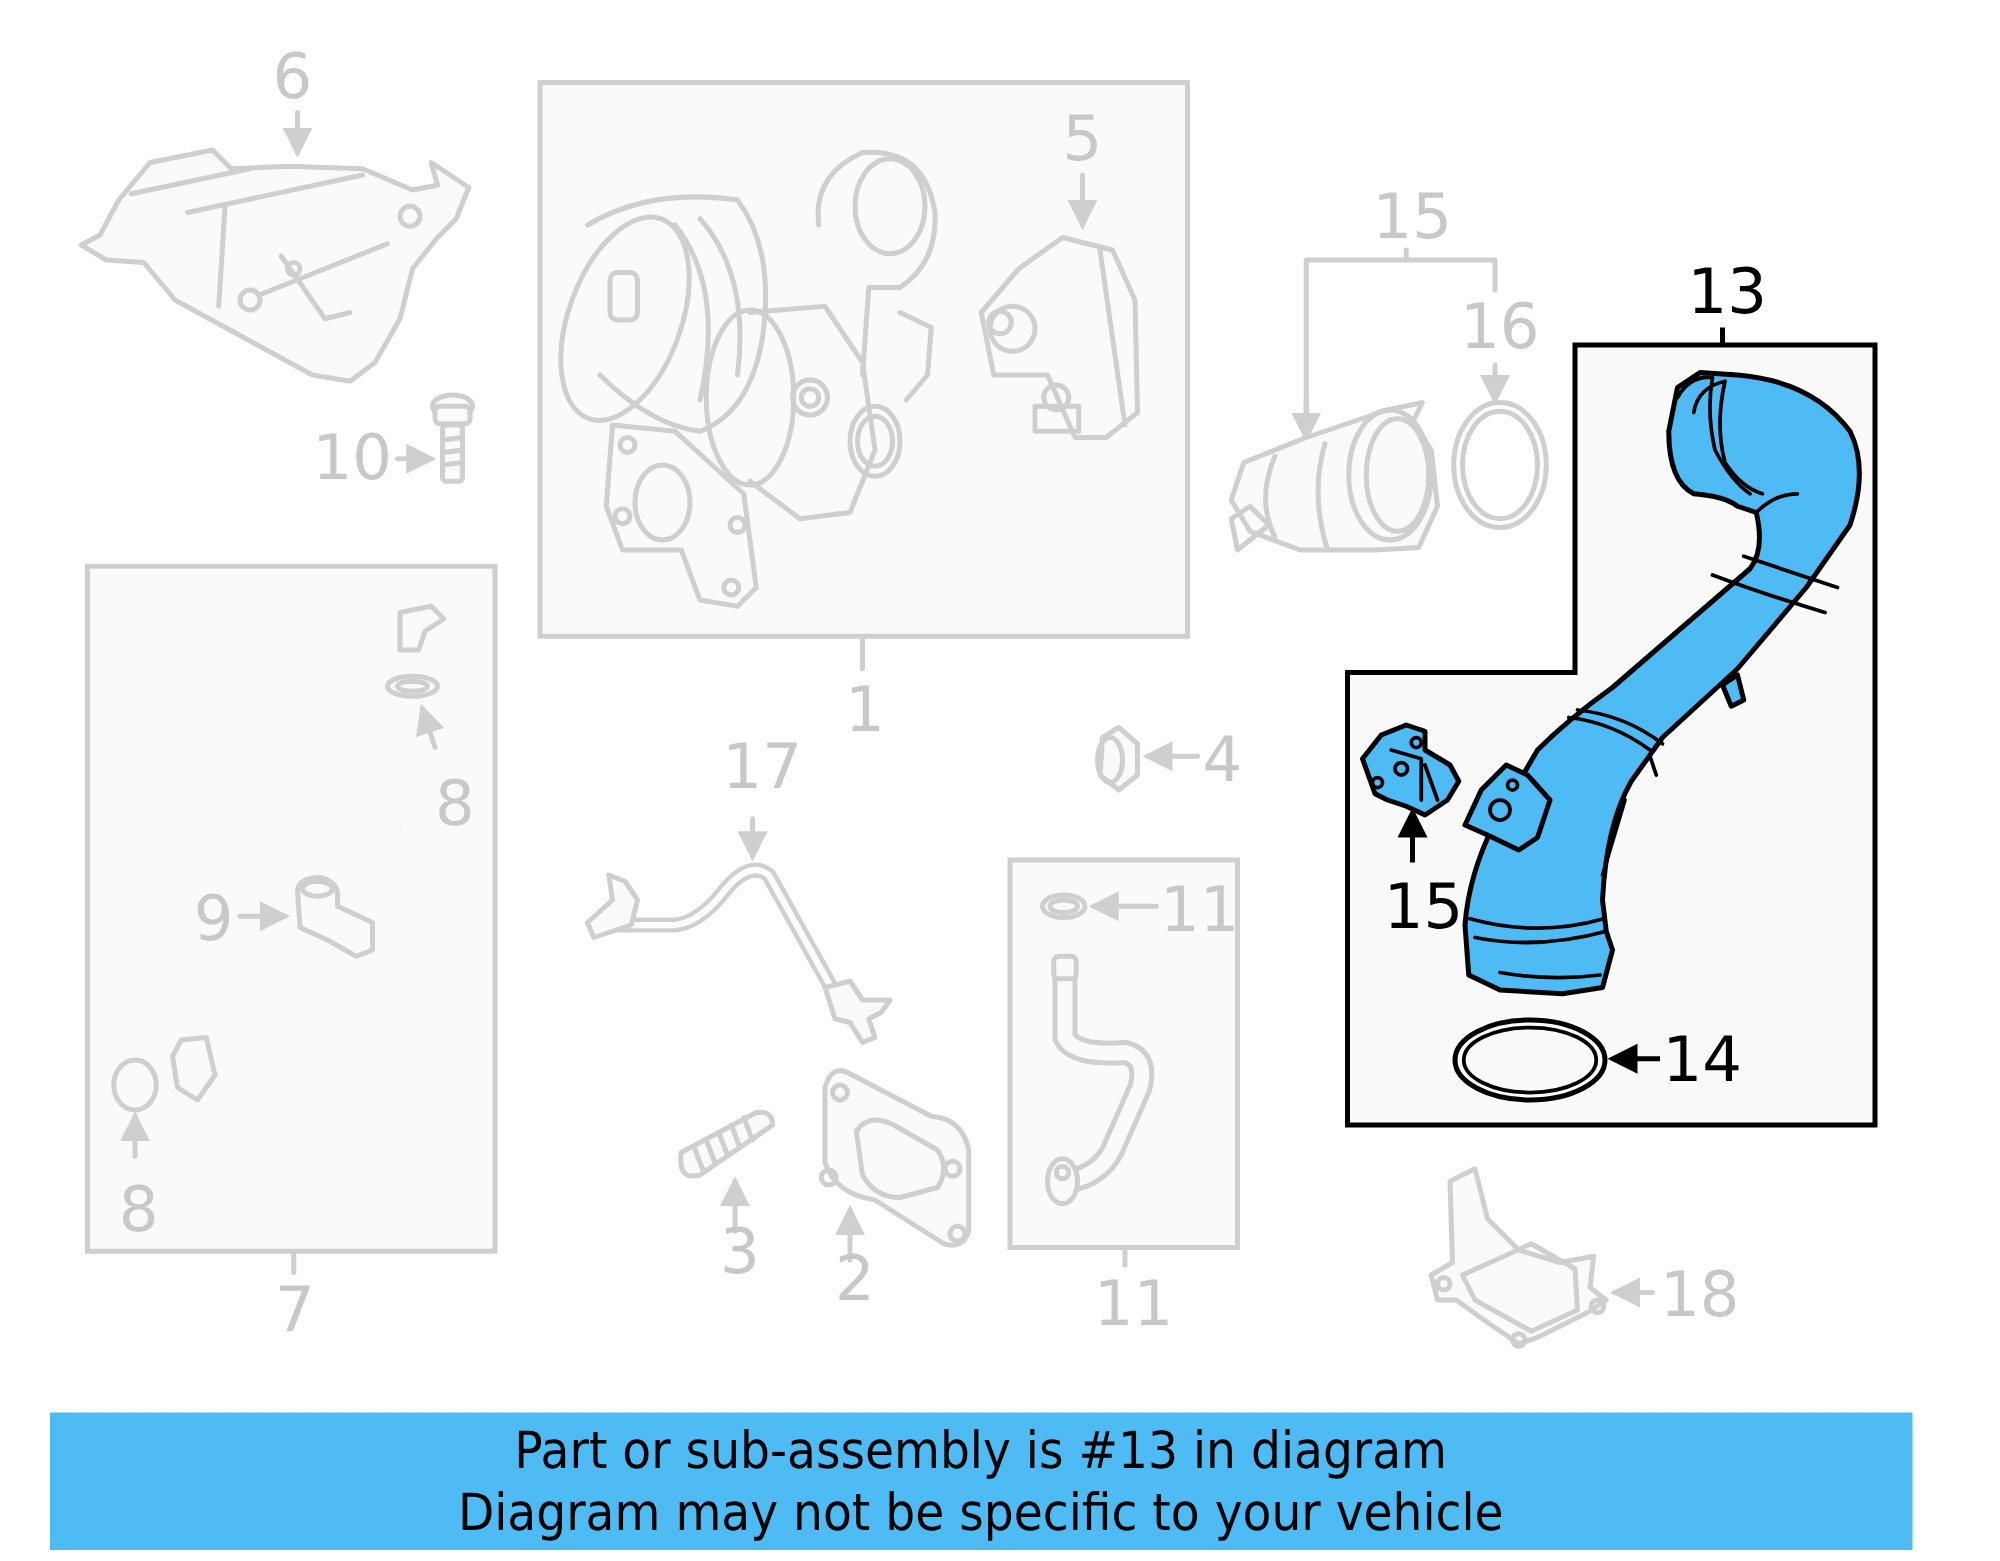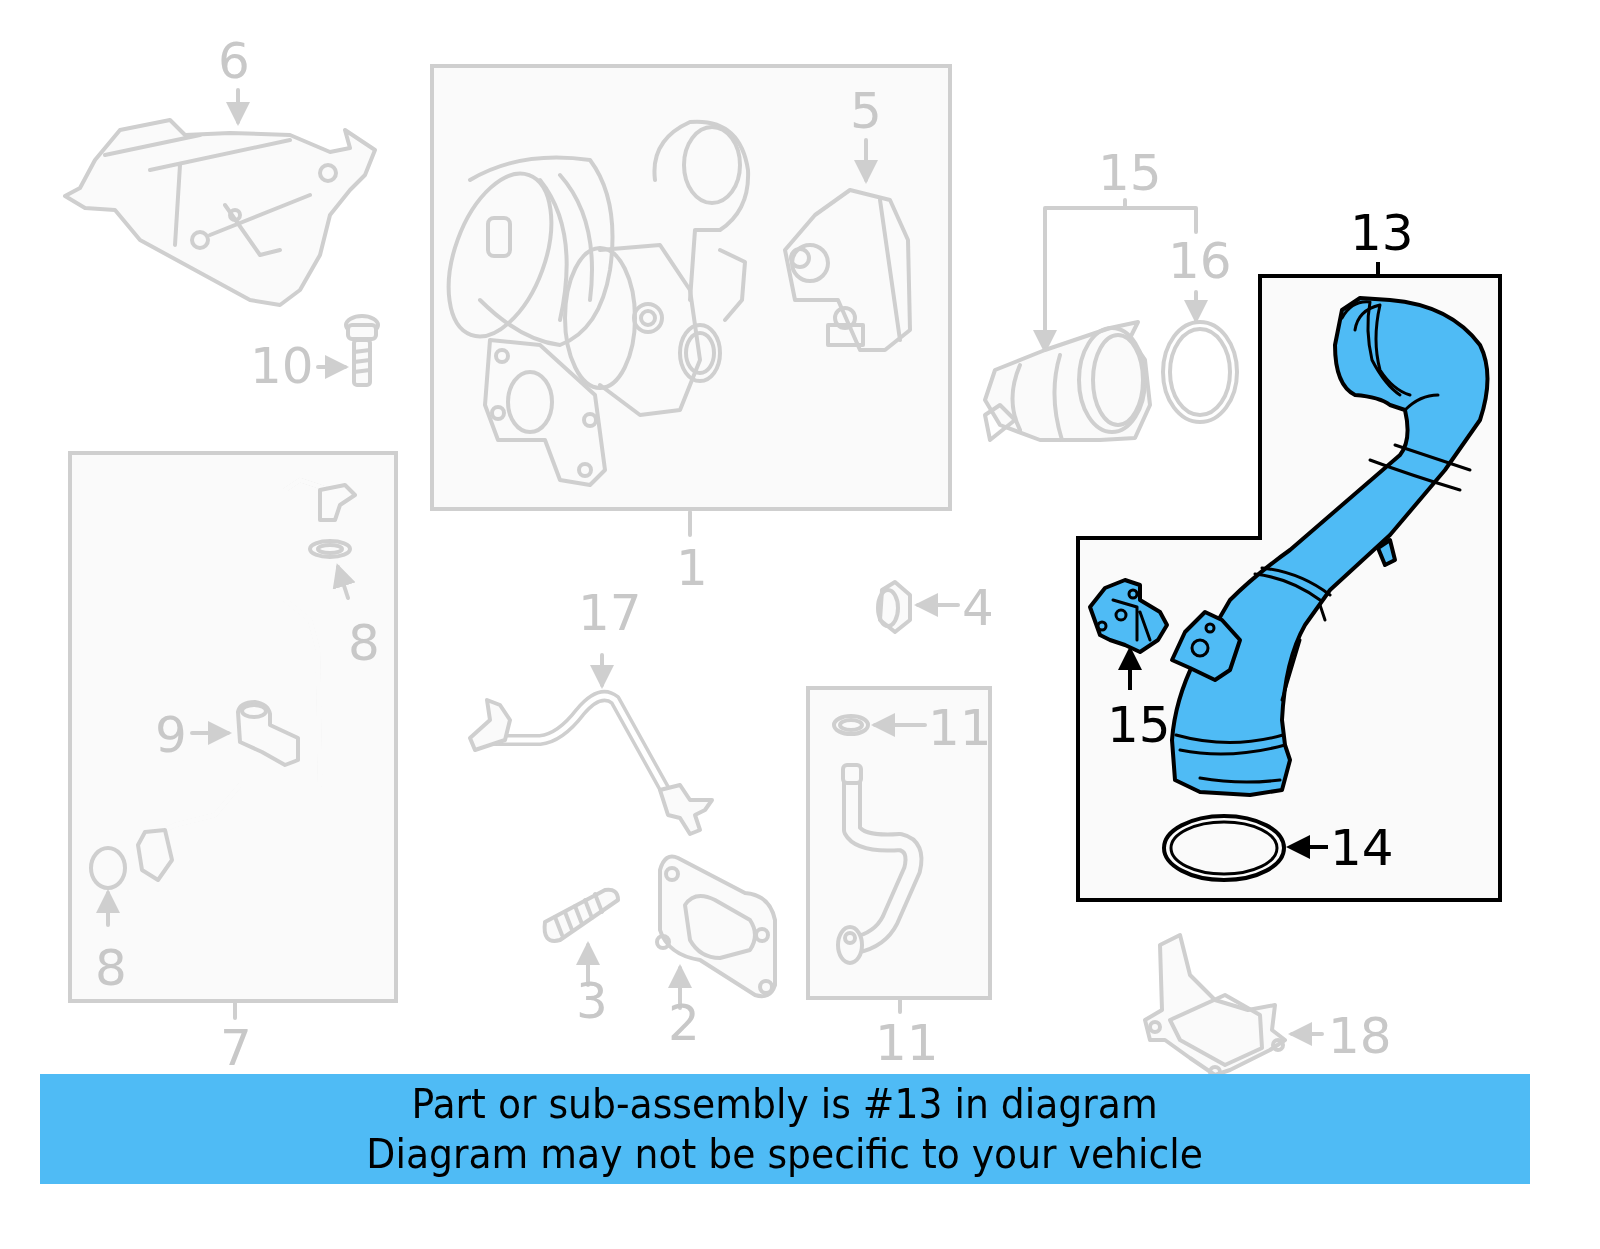--- a/index.html
+++ b/index.html
@@ -6,21 +6,21 @@
   body{width:1600px;height:1249px;position:relative;overflow:hidden;font-family:"DejaVu Sans","Liberation Sans",sans-serif;}
   #diagram{position:absolute;left:0;top:0;width:1600px;height:1249px;}
   .lbl{font-family:"DejaVu Sans",sans-serif;font-size:50px;fill:#c8c8c8;}
   .lbl-hi{font-family:"DejaVu Sans",sans-serif;font-size:50px;fill:#000;}
   .g{fill:none;stroke:#cfcfcf;stroke-width:4;stroke-linejoin:round;stroke-linecap:round;}
   .gf{fill:#fafafa;stroke:#cfcfcf;stroke-width:4;stroke-linejoin:round;}
   .box{fill:#fafafa;stroke:#cfcfcf;stroke-width:4;}
   .hi{fill:#4FBBF5;stroke:#000;stroke-width:4;stroke-linejoin:round;}
   .hil{fill:none;stroke:#000;stroke-width:3;stroke-linejoin:round;stroke-linecap:round;}
   .bk{fill:none;stroke:#000;stroke-width:4;}
-  #banner{position:absolute;left:40px;top:1074px;width:1490px;height:110px;background:#4FBBF5;display:flex;flex-direction:column;align-items:center;justify-content:center;}
+  #banner{position:absolute;left:40px;top:1130px;width:1490px;height:110px;background:#4FBBF5;display:flex;flex-direction:column;align-items:center;justify-content:center;}
   #banner .line{font-family:"DejaVu Sans",sans-serif;font-size:41px;line-height:50px;color:#000;white-space:nowrap;transform:scaleX(0.92);}
 </style>
 </head>
 <body>
 
 <svg id="diagram" viewBox="0 0 1600 1249" xmlns="http://www.w3.org/2000/svg">
   <defs>
     <marker id="ag" markerWidth="6" markerHeight="6" refX="5" refY="3" orient="auto">
         <path d="M0,0 L6,3 L0,6 z" fill="#cfcfcf"></path>
       </marker>

